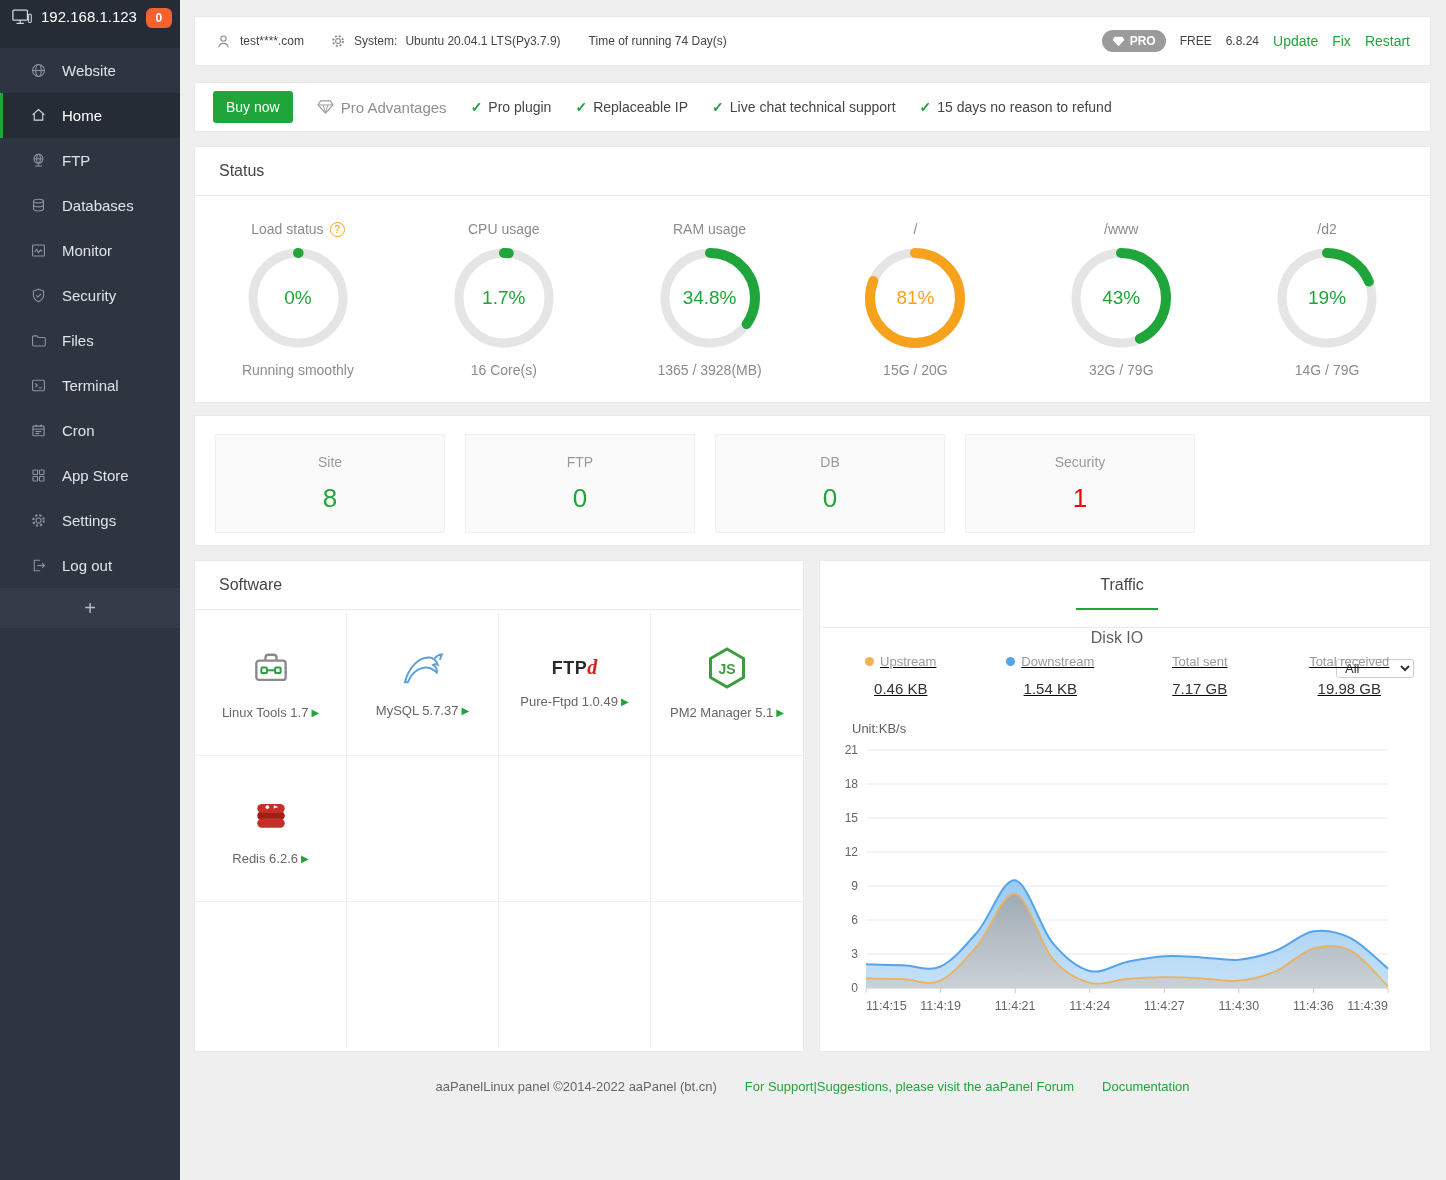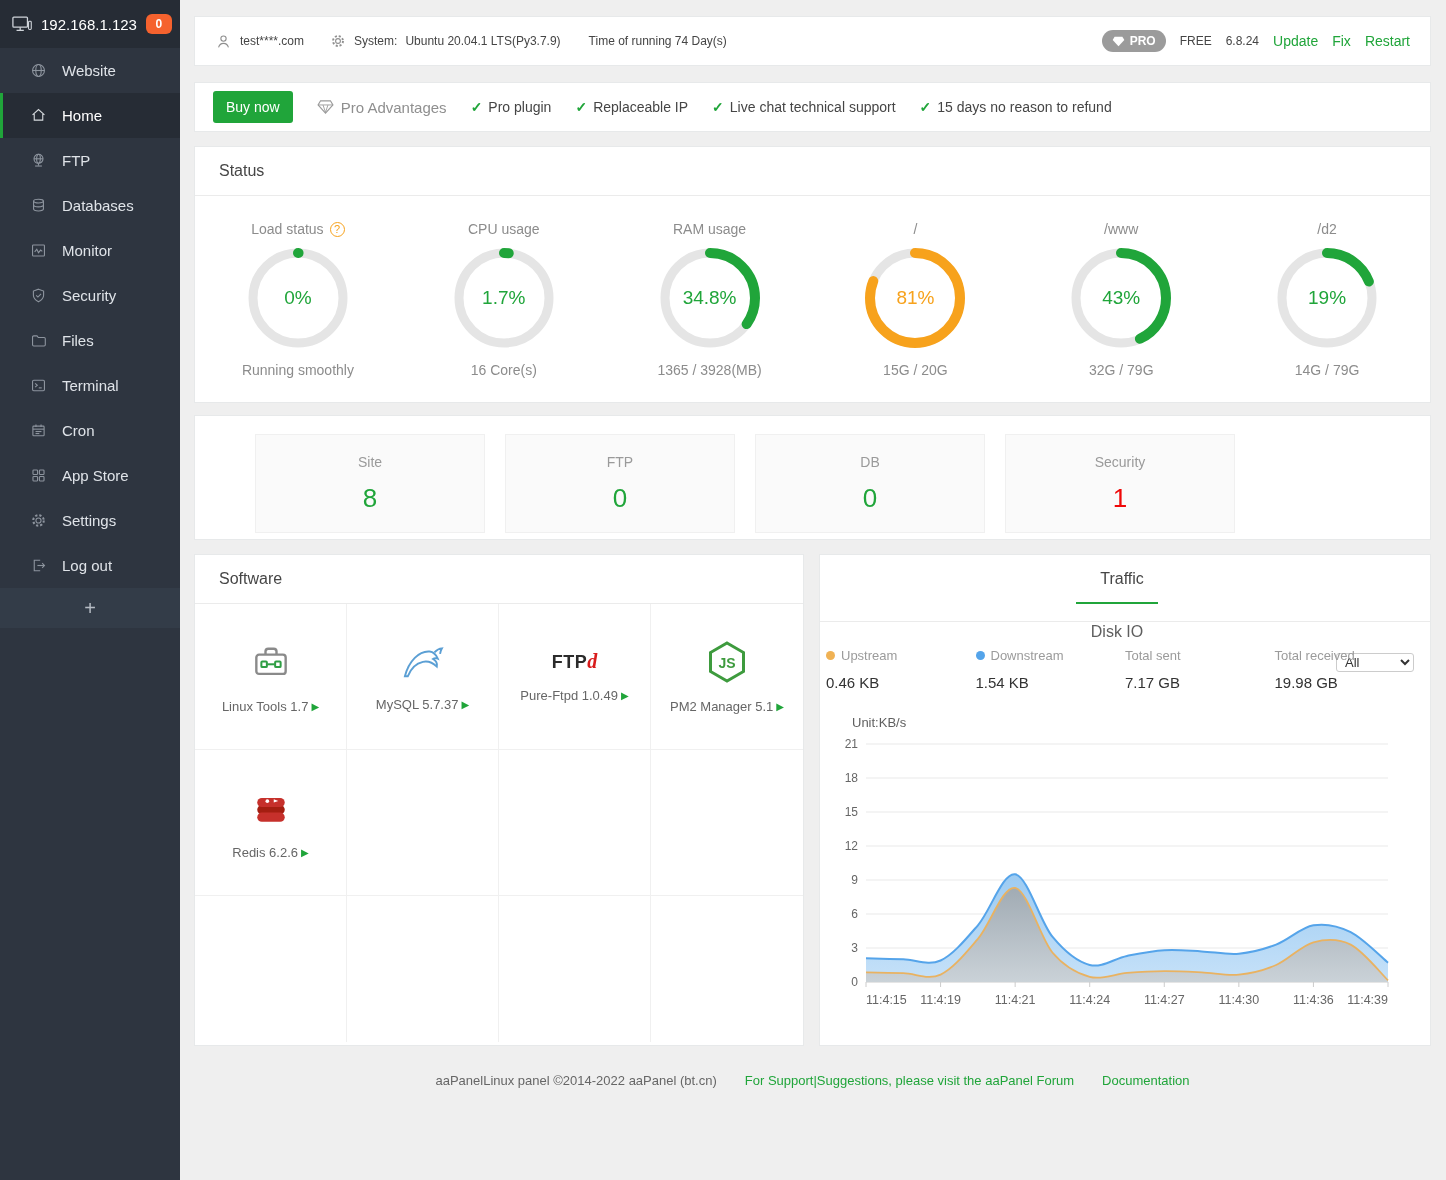--- a/index.html
+++ b/index.html
@@ -2,21 +2,21 @@
 <html><head>
 <meta charset="utf-8">
 <style>
   * { margin:0; padding:0; box-sizing:border-box; }
   html,body { background:#efefef; }
   .app { width:1446px; height:1180px; display:flex; background:#efefef;
          font-family:"Liberation Sans", sans-serif; overflow:hidden; }
 
   
   .sidebar { width:180px; flex-shrink:0; background:#2e3540; display:flex; flex-direction:column; }
-  .server-bar { height:48px; background:#262c35; display:flex; align-items:center; padding:0 12px; gap:9px; flex-shrink:0; }
+  .server-bar { height:48px; background:#262c35; display:flex; align-items:flex-start; padding:8px 12px; gap:9px; flex-shrink:0; }
   .server-bar svg { flex-shrink:0; }
   .server-ip { font-size:15px; color:#fff; white-space:nowrap; }
   .msg-badge { margin-left:auto; background:#f5622e; color:#fff; border-radius:6px;
                min-width:26px; height:20px; font-size:12px; font-weight:bold;
                display:flex; align-items:center; justify-content:center; cursor:pointer; }
   .nav { display:flex; flex-direction:column; }
   .nav-item { height:45px; display:flex; align-items:center; gap:15px; padding-left:27px;
               font-size:15px; color:#dfe3e8; cursor:pointer; border-left:3px solid transparent; }
   .nav-item svg { width:17px; height:17px; stroke:#8d949e; fill:none; stroke-width:1.3; flex-shrink:0; }
   .nav-item.active { background:#262c35; border-left-color:#20a53a; color:#fff; }
@@ -57,21 +57,21 @@
   .help-ic { width:15px; height:15px; border:1px solid #f7a21c; border-radius:50%; color:#f7a21c;
              font-size:11px; line-height:13px; text-align:center; cursor:pointer; }
   .ring-wrap { position:relative; width:104px; height:104px; margin-top:4px; }
   .ring-wrap svg { width:104px; height:104px; }
   .g-val { position:absolute; inset:0; display:flex; align-items:center; justify-content:center;
            font-size:19px; color:#20a53a; }
   .g-sub { margin-top:12px; font-size:14px; color:#8c8c8c; }
 
   
   .ov-panel { margin-bottom:14px; }
-  .ov-body { display:flex; gap:20px; padding:18px 20px 6px;margin-left:40px; }
+  .ov-body { display:flex; gap:20px; padding:18px 20px 12px; }
   .ov-card { width:230px; height:99px; background:#fafafa; border:1px solid #f0f0f0;
              display:flex; flex-direction:column; align-items:center; justify-content:center; gap:13px; }
   .ov-label { font-size:14px; color:#9a9a9a; }
   .ov-val { font-size:26px; color:#20a53a; }
 
   
   .bottom-row { display:flex; gap:15px; align-items:flex-start; }
   .sw-panel { width:610px; height:492px; }
   .sw-grid { display:grid; grid-template-columns:repeat(4,1fr); grid-template-rows:repeat(3,146px); }
   .sw-cell { border-right:1px solid #f0f0f0; border-bottom:1px solid #f0f0f0;
@@ -85,21 +85,21 @@
   .ftpd-logo .d { font-family:"Liberation Serif", serif; font-style:italic; font-weight:bold; color:#d91c1c; font-size:20px; }
 
   .tr-panel { flex:1; height:492px; }
   .tr-head { height:67px; border-bottom:1px solid #ebebeb; display:flex; align-items:center; padding-right:16px;flex-direction:column; }
   .tab { height:49px; line-height:48px; font-size:16px; color:#464646; cursor:pointer; padding:0 14px 0 24px; }
   .tab.active { border-bottom:2px solid #20a53a; }
   .tab.inactive { color:#5f5f5f; padding:4px 14px; }
   .filter-sel { margin-left:auto; width:78px; height:28px; font-size:13px; color:#333;
                 border:1px solid #ccc; border-radius:3px; background:#fff; padding:0 4px; font-family:inherit; }
   .legend { display:flex; padding:26px 6px 4px; }
-  .leg-col { flex:1; display:flex; flex-direction:column; align-items:flex-start; gap:11px; }
+  .leg-col { flex:1; display:flex; flex-direction:column; align-items:center; gap:11px;text-decoration:underline; }
   .leg-label { font-size:13px; color:#9b9b9b; display:flex; align-items:center; gap:6px; }
   .dot { width:9px; height:9px; border-radius:50%; display:inline-block; }
   .leg-val { font-size:15px; color:#333; }
   .unit { font-size:13px; color:#5f5f5f; margin:20px 0 0 32px; }
   .chart-svg { display:block; margin:2px 8px 0 12px; }
 
   
   .footer { display:flex; justify-content:center; align-items:center; gap:28px; padding:27px 0 0; font-size:13px; }
   .f-copy { color:#666; }
   .f-link { color:#20a53a; cursor:pointer; text-decoration:none; }

